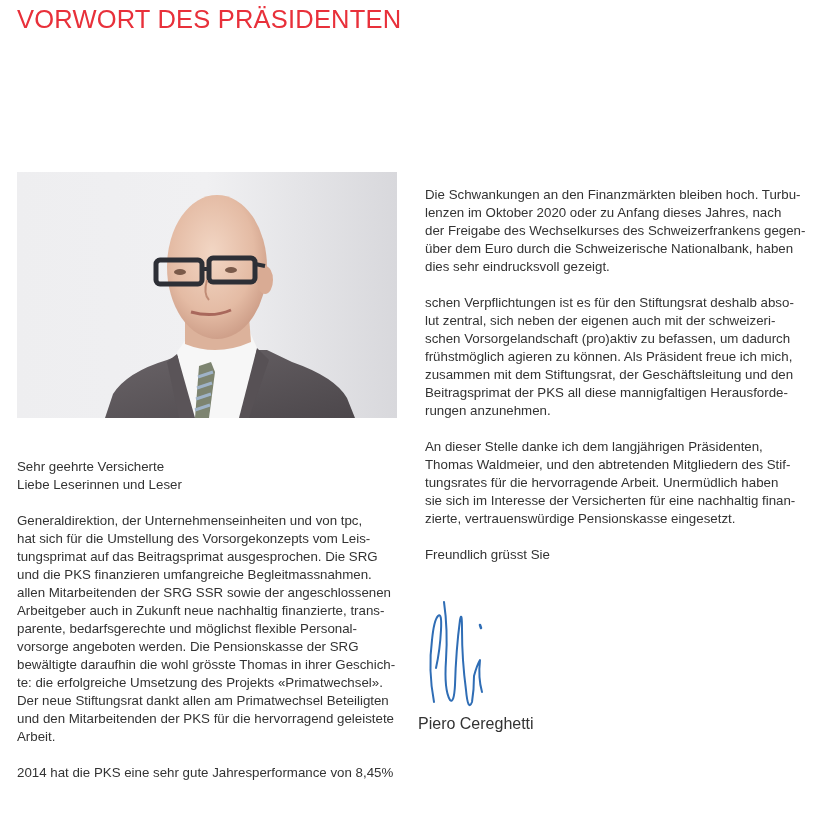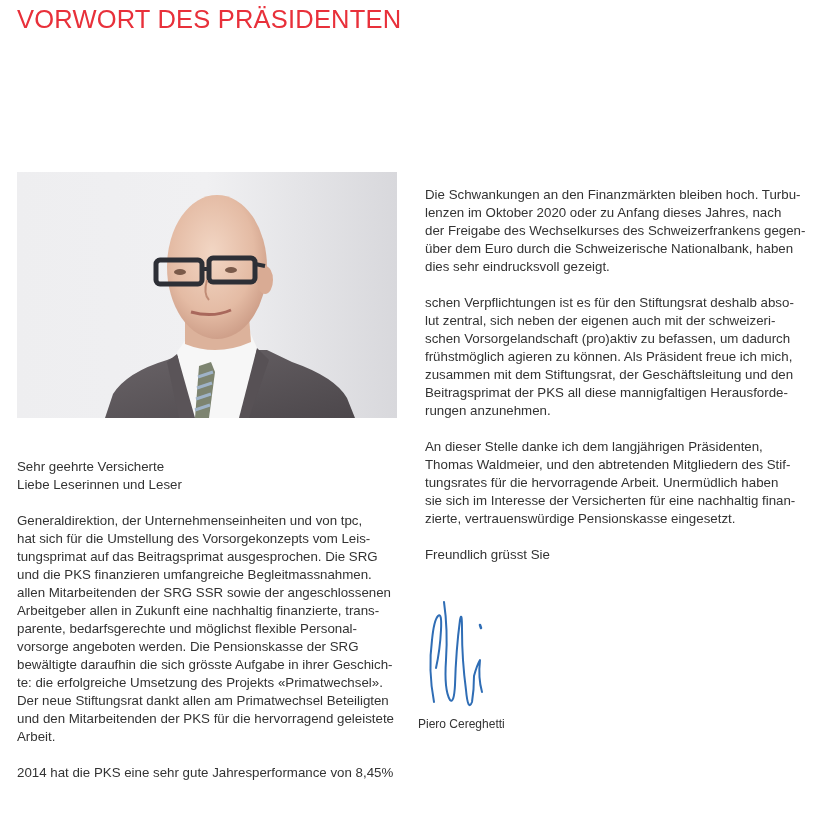--- a/index.html
+++ b/index.html
@@ -22,21 +22,21 @@
   .photo svg { display: block; }
   .col {
     position: absolute; font-size: 13.3px; line-height: 18px;
     color: #333333;
   }
   .col p { margin: 0 0 18px 0; }
   .col .line { display: block; white-space: nowrap; }
   .col-left { left: 17px; top: 458px; width: 385px; }
   .col-right { left: 425px; top: 162px; width: 390px; margin-top: 24px; }
   .signature { position: absolute; left: 422px; top: 590px; width: 70px; height: 125px; }
-  .sig-block { position: absolute; left: 418px; top: 715px; font-size: 12px; line-height: 18px; }
+  .sig-block { position: absolute; left: 418px; top: 715px; font-size: 16px; line-height: 18px; }
   .sig-block span { display: block; white-space: nowrap; }
 </style>
 </head>
 <body>
 
 <h1 class="title">VORWORT DES PRÄSIDENTEN</h1>
 
 <div class="photo">
   <svg width="380" height="246" viewBox="0 0 380 246" xmlns="http://www.w3.org/2000/svg">
     <defs>
@@ -90,24 +90,24 @@
   <p>
     <span class="line">Sehr geehrte Versicherte</span>
     <span class="line">Liebe Leserinnen und Leser</span>
   </p>
   <p>
     <span class="line">Generaldirektion, der Unternehmenseinheiten und von tpc,</span>
     <span class="line">hat sich für die Umstellung des Vorsorgekonzepts vom Leis-</span>
     <span class="line">tungsprimat auf das Beitragsprimat ausgesprochen. Die SRG</span>
     <span class="line">und die PKS finanzieren umfangreiche Begleitmassnahmen.</span>
     <span class="line">allen Mitarbeitenden der SRG SSR sowie der angeschlossenen</span>
-    <span class="line">Arbeitgeber allen in Zukunft eine nachhaltig finanzierte, trans-</span>
+    <span class="line">Arbeitgeber auch in Zukunft neue nachhaltig finanzierte, trans-</span>
     <span class="line">parente, bedarfsgerechte und möglichst flexible Personal-</span>
     <span class="line">vorsorge angeboten werden. Die Pensionskasse der SRG</span>
-    <span class="line">bewältigte daraufhin die sich grösste Aufgabe in ihrer Geschich-</span>
+    <span class="line">bewältigte daraufhin die wohl grösste Thomas in ihrer Geschich-</span>
     <span class="line">te: die erfolgreiche Umsetzung des Projekts «Primatwechsel».</span>
     <span class="line">Der neue Stiftungsrat dankt allen am Primatwechsel Beteiligten</span>
     <span class="line">und den Mitarbeitenden der PKS für die hervorragend geleistete</span>
     <span class="line">Arbeit.</span>
   </p>
   <p>
     <span class="line">2014 hat die PKS eine sehr gute Jahresperformance von 8,45%</span>
   </p>
 </div>
 

